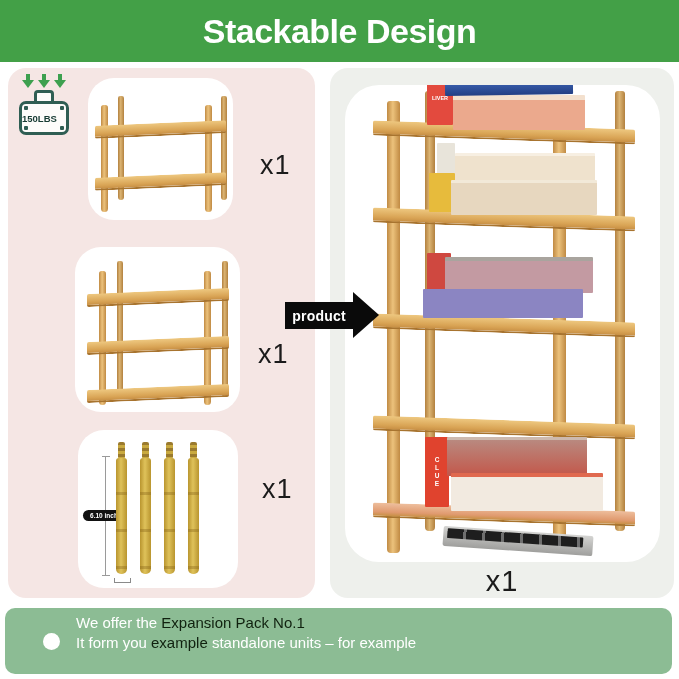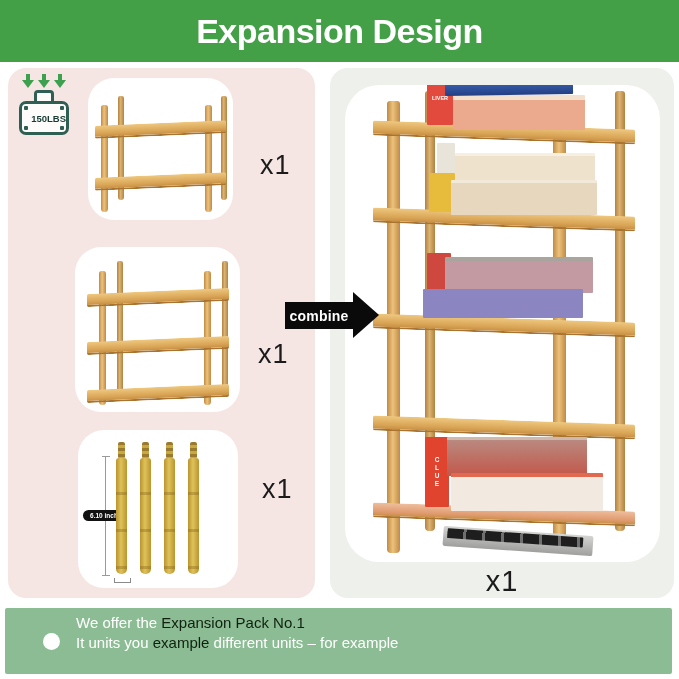--- a/index.html
+++ b/index.html
@@ -53,21 +53,21 @@
   .qty-3{left:254px;top:406px;}
   .qty-right{
     position:absolute;left:0;top:497px;width:344px;text-align:center;
     color:#1b1b1b;font-size:29px;font-weight:400;letter-spacing:1px;
   }
   
   .capacity{position:absolute;left:8px;top:6px;width:56px;height:58px;}
   .capacity .arrows{display:block;margin:0 auto 1px auto;}
   .case{
     width:44px;height:28px;border:3px solid var(--icon-teal);border-radius:7px;
-    background:#fdfcfa;margin:0 auto;display:flex;align-items:center;justify-content:flex-end;
+    background:#fdfcfa;margin:0 auto;display:flex;align-items:center;justify-content:flex-start;
     position:relative;
   }
   .handle{
     width:14px;height:8px;border:3px solid var(--icon-teal);border-bottom:none;
     border-radius:4px 4px 0 0;margin:0 auto;background:#fdfcfa;
   }
   .case .label{font-size:9.5px;font-weight:bold;color:#173b33;letter-spacing:0;}
   .case i{position:absolute;width:4px;height:4px;background:var(--icon-teal);border-radius:1px;}
   .case i.tl{left:2px;top:2px;}.case i.tr{right:2px;top:2px;}
   .case i.bl{left:2px;bottom:2px;}.case i.br{right:2px;bottom:2px;}
@@ -136,35 +136,35 @@
     background:linear-gradient(#d4d4d2,#9f9f9d);border-radius:2px;transform:rotate(4deg);
   }
   .keyboard .keys{
     position:absolute;left:4px;top:2px;right:10px;height:10px;
     background:repeating-linear-gradient(90deg,#1e1e1e 0 16px,#6f6f6f 16px 19px);
     border-radius:1px;
   }
   
   .footer{
     position:absolute;left:5px;top:608px;width:667px;height:66px;
-    background:var(--footer-green);border-radius:2px;color:#fff;
+    background:var(--footer-green);border-radius:10px;color:#fff;
   }
   .footer .bullet{
     position:absolute;left:38px;top:25px;width:17px;height:17px;border-radius:50%;background:#fff;
   }
   .footer .lines{position:absolute;left:71px;top:5px;font-size:15px;line-height:19.5px;font-weight:400;}
   .footer .dark{color:var(--text-dark);}
 </style>
 </head>
 <body>
 
 <div id="stage">
 
   <div class="header">
-    <h1>Expansion Design</h1>
+    <h1>Stackable Design</h1>
   </div>
 
   <div class="left-panel">
 
     <div class="capacity">
       <svg class="arrows" width="46" height="15" viewBox="0 0 46 15">
         <g fill="#3da04f">
           <rect x="5" y="0" width="4" height="7"></rect>
             <polygon points="1,6 13,6 7,14"></polygon>
           <rect x="21" y="0" width="4" height="7"></rect>
@@ -264,26 +264,26 @@
 
       <div class="keyboard">
           <div class="keys"></div>
         </div>
     </div>
     <div class="qty-right">x1</div>
   </div>
 
   <div class="convert-arrow">
     <div class="tail">
-        <span class="label">combine</span>
+        <span class="label">product</span>
       </div>
     <div class="head"></div>
   </div>
 
   <div class="footer">
     <div class="bullet"></div>
     <div class="lines">
       <div><span>We offer the </span><span class="dark">Expansion Pack No.1</span></div>
-      <div><span>It units you </span><span class="dark">example</span><span> different units – for example</span></div>
+      <div><span>It form you </span><span class="dark">example</span><span> standalone units – for example</span></div>
     </div>
   </div>
 
 </div>
 
 </body></html>

